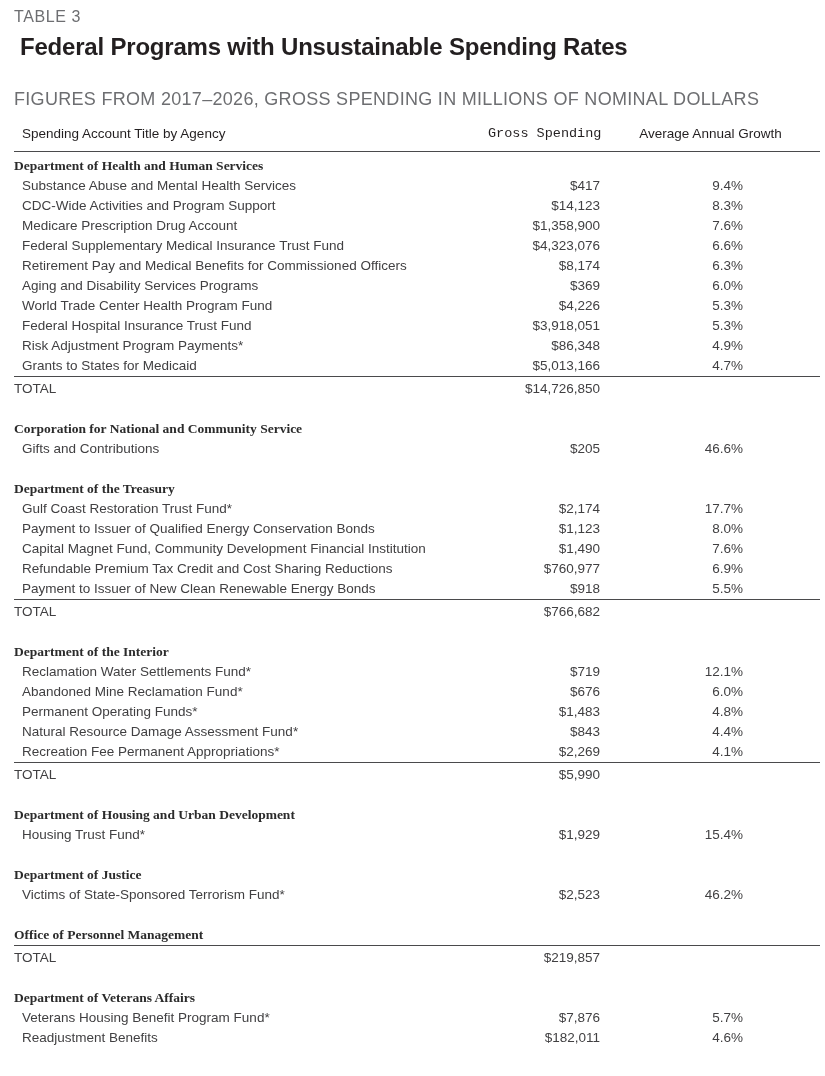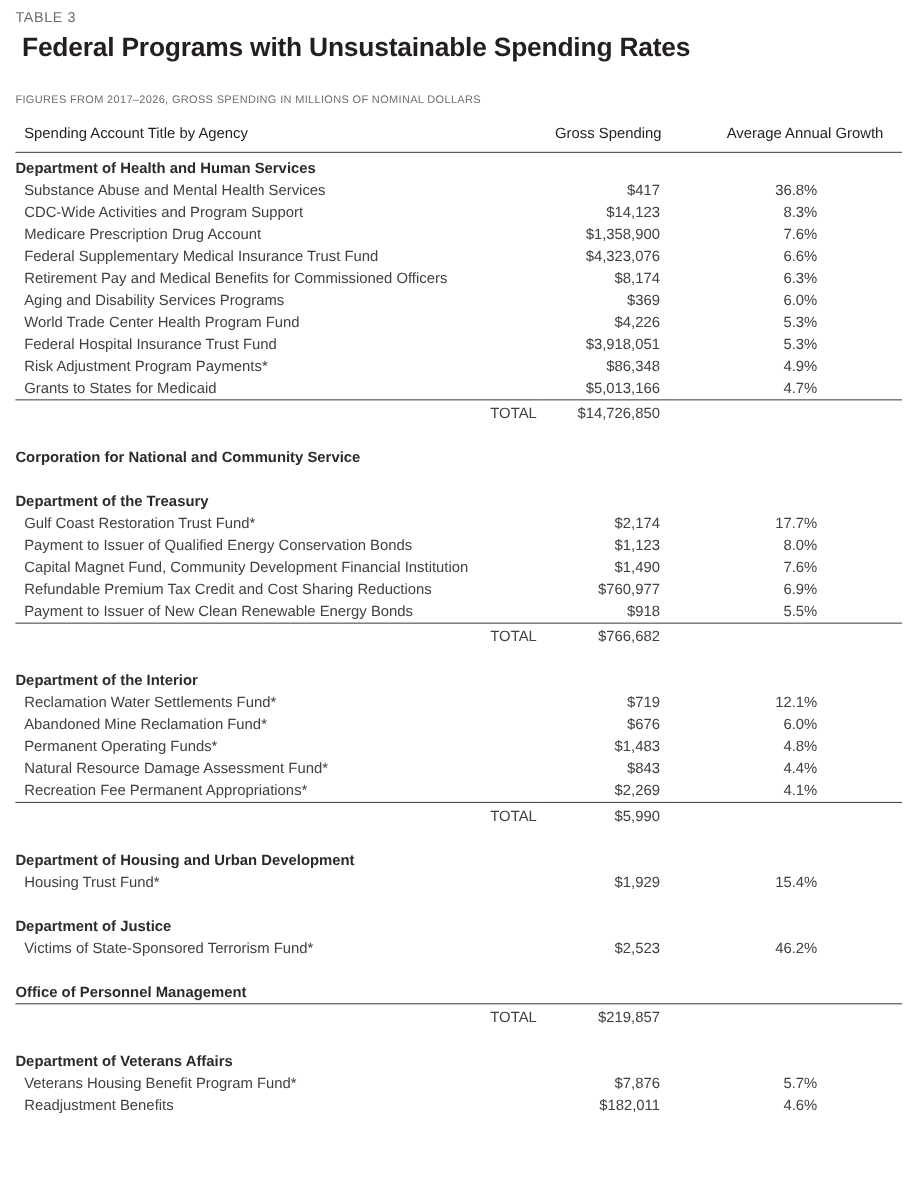--- a/index.html
+++ b/index.html
@@ -11,35 +11,35 @@
     width: 825px;
     height: 1076px;
     font-family: "Liberation Sans", sans-serif;
     color: var(--body-color, #414042);
     overflow: hidden;
   }
   .page {
     padding: 8px 5px 0 14px;
   }
   .kicker {
-    font-size: 13px;
+    font-size: 16px;
     color: var(--muted-color, #6d6e71);
     letter-spacing: 0.6px;
   }
   .title {
     margin: 8px 0 0 6px;
     font-size: 24px;
     line-height: 1.1;
     font-weight: bold;
     color: var(--title-color, #231f20);
     letter-spacing: -0.2px;
   }
   .subtitle {
     margin-top: 29px;
-    font-size: 10px;
+    font-size: 18px;
     color: var(--muted-color, #6d6e71);
     letter-spacing: 0.3px;
   }
   table.spending {
     margin-top: 15px;
     width: 806px;
     border-collapse: collapse;
     table-layout: fixed;
     font-size: 13.5px;
   }
@@ -50,44 +50,44 @@
   th {
     font-weight: normal;
     color: var(--title-color, #231f20);
     padding: 0 0 8px 0;
     border-bottom: 1.5px solid var(--rule-color, #4a4a4c);
     line-height: 18px;
     vertical-align: bottom;
     white-space: nowrap;
   }
   th.c1 { text-align: left; padding-left: 8px; margin-top: 13px; }
-  th.c2 { text-align: center; padding-right: 0; }
-  th.c3 { text-align: right; padding-right: 17px; }
+  th.c2 { text-align: left; padding-right: 0; font-family: Liberation Mono, monospace; }
+  th.c3 { text-align: center; padding-right: 17px; }
 
   td {
     padding: 0;
     line-height: 20px;
     vertical-align: middle;
     white-space: nowrap;
     overflow: hidden;
   }
   td.c1 { text-align: left; padding-left: 8px; }
   td.c2 { text-align: right; padding-right: 18px; }
   td.c3 { text-align: right; padding-right: 77px; }
 
   tr.first-dept td { padding-top: 4px; }
   tr.dept td {
     font-weight: bold;
     color: var(--dept-color, #2b2b2b);
     padding-left: 0;
+    font-family: Liberation Serif, serif;
   }
   tr.total td {
     border-top: 1.5px solid var(--rule-color, #4a4a4c);
     padding-top: 2px;
-    text-align: right;
   }
   tr.total td.c1 { padding-left: 0; }
   tr.spacer td {
     height: 20px;
     line-height: 20px;
   }
 </style>
 </head>
 <body>
 
@@ -109,21 +109,21 @@
         <th class="c3">Average Annual Growth</th>
       </tr>
     </thead>
     <tbody id="table-body">
         <tr class="dept first-dept">
           <td class="c1" colspan="3">Department of Health and Human Services</td>
         </tr>
         <tr>
           <td class="c1">Substance Abuse and Mental Health Services</td>
           <td class="c2">$417</td>
-          <td class="c3">36.8%</td>
+          <td class="c3">9.4%</td>
         </tr>
         <tr>
           <td class="c1">CDC-Wide Activities and Program Support</td>
           <td class="c2">$14,123</td>
           <td class="c3">8.3%</td>
         </tr>
         <tr>
           <td class="c1">Medicare Prescription Drug Account</td>
           <td class="c2">$1,358,900</td>
           <td class="c3">7.6%</td>
@@ -167,20 +167,25 @@
           <td class="c1">TOTAL</td>
           <td class="c2">$14,726,850</td>
           <td class="c3"></td>
         </tr>
         <tr class="spacer">
           <td class="c1"></td>
         </tr>
         <tr class="dept">
           <td class="c1" colspan="3">Corporation for National and Community Service</td>
         </tr>
+        <tr>
+          <td class="c1">Gifts and Contributions</td>
+          <td class="c2">$205</td>
+          <td class="c3">46.6%</td>
+        </tr>
         <tr class="spacer">
           <td class="c1"></td>
         </tr>
         <tr class="dept">
           <td class="c1" colspan="3">Department of the Treasury</td>
         </tr>
         <tr>
           <td class="c1">Gulf Coast Restoration Trust Fund*</td>
           <td class="c2">$2,174</td>
           <td class="c3">17.7%</td>

